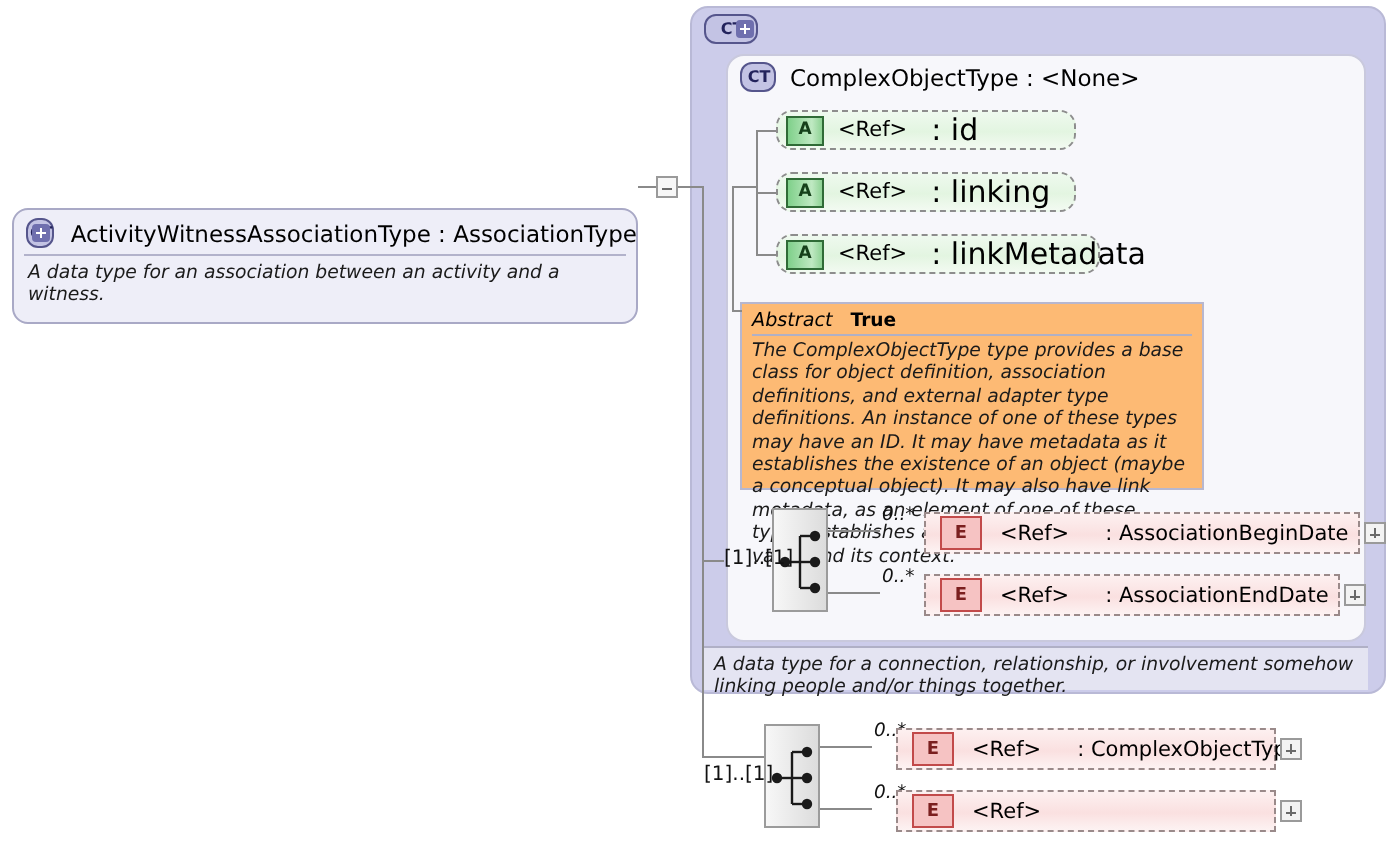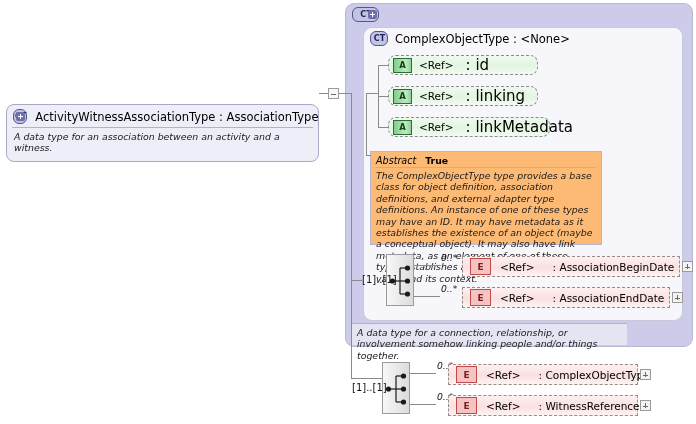--- a/index.html
+++ b/index.html
@@ -248,21 +248,21 @@
   <div class="plusbox" style="left:682px;top:261px;"></div>
 
   <span class="occ" style="left:441px;top:283px;">0..*</span>
   <div class="elem-box" style="left:462px;top:287px;width:208px;height:21px;">
     <span class="e-ico">E</span>
     <span class="elem-ref">&lt;Ref&gt;</span>
     <span class="elem-name">: AssociationEndDate</span>
   </div>
   <div class="plusbox" style="left:672px;top:292px;"></div>
 
-  <div class="desc-box plainbg" style="left:352px;top:323px;width:275px;height:22px;border-top:1px solid #b0b0c6;background:#e4e4f2;">
+  <div class="desc-box plainbg" style="left:352px;top:323px;width:332px;height:22px;border-top:1px solid #b0b0c6;background:#e4e4f2;">
     <div class="doc-text">A data type for a connection, relationship, or involvement somehow linking people and/or things together.</div>
   </div>
 
   <div class="root-box" style="left:6px;top:80px;width:313px;height:58px;margin-top:24px;">
     <div class="root-head">
       <span class="ct-ico">
         <span class="lbl">CT</span>
         <span class="plus"></span>
       </span>
       <span class="root-title">ActivityWitnessAssociationType : AssociationType</span>
@@ -312,17 +312,16 @@
     <span class="e-ico">E</span>
     <span class="elem-ref">&lt;Ref&gt;</span>
     <span class="elem-name">: ComplexObjectType</span>
   </div>
   <div class="plusbox" style="left:640px;top:369px;"></div>
 
   <span class="occ" style="left:437px;top:391px;">0..*</span>
   <div class="elem-box" style="left:448px;top:395px;width:190px;height:21px;">
     <span class="e-ico">E</span>
     <span class="elem-ref">&lt;Ref&gt;</span>
-    <span class="elem-name">: WitnessReference</span>
   </div>
   <div class="plusbox" style="left:640px;top:400px;"></div>
 
 </div>
 
 </body></html>

